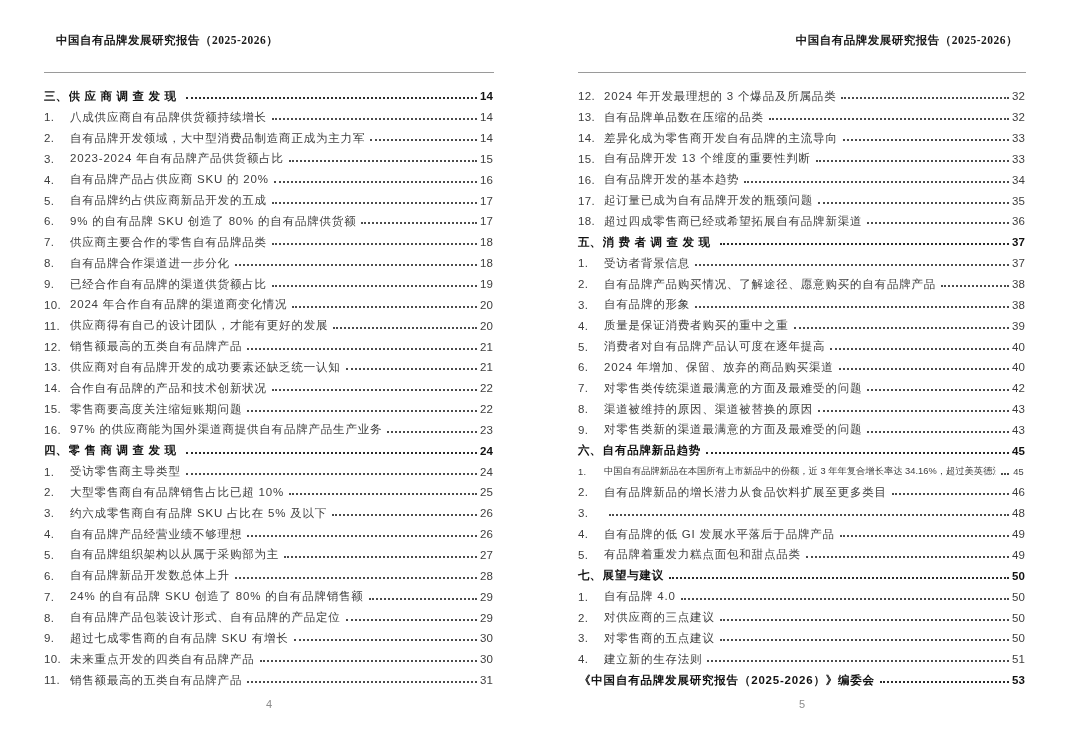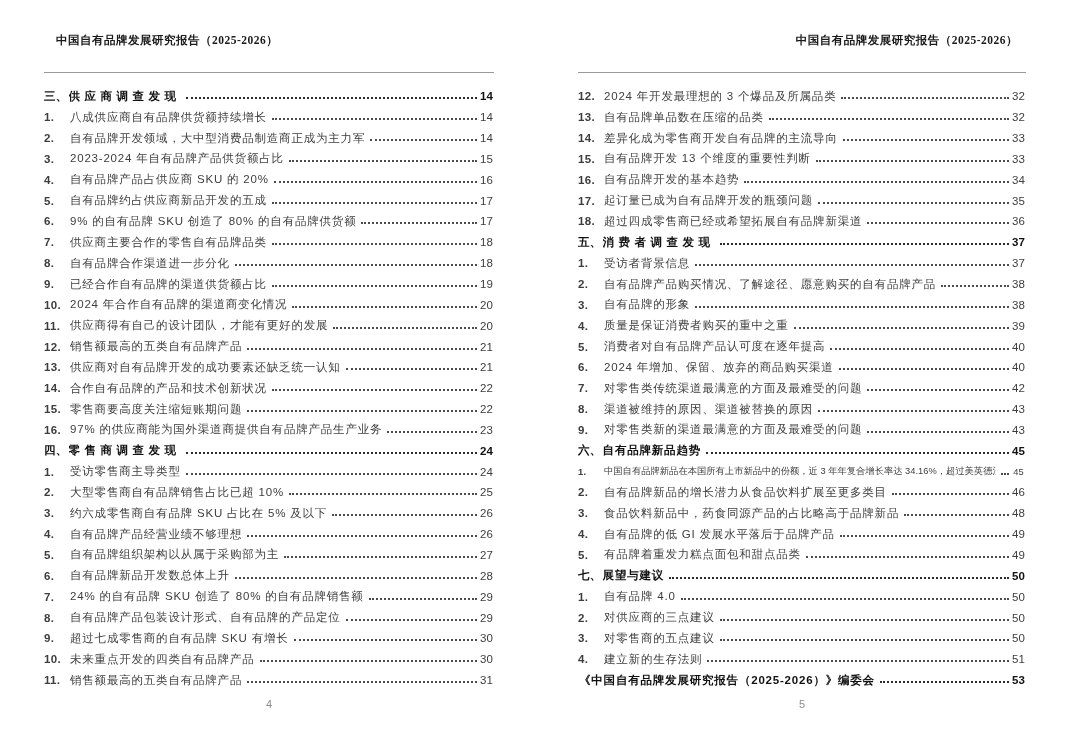--- a/index.html
+++ b/index.html
@@ -19,21 +19,21 @@
     font-weight:bold;font-size:11.5px;color:#1a1a1a;letter-spacing:0.5px;
   }
   .page-left .page-header{padding-left:12px;}
   .page-right .page-header{text-align:right;padding-right:8px;}
   .toc-list{margin-top:13px;}
   .row{
     display:flex;align-items:center;height:20.85px;
     font-size:11.5px;color:#3d3d3d;white-space:nowrap;
   }
   .row .num{flex:none;letter-spacing:0.3px;}
-  .row.item .num{width:26px;font-weight:bold;}
+  .row.item .num{width:26px;}
   .row .title{flex:0 1 auto;overflow:hidden;letter-spacing:0.8px;text-align:right;}
   .row .dots{
     flex:1 1 auto;min-width:8px;height:0;
     border-bottom:2px dotted #4c4c4c;
     margin:4px 2px 0 5px;
   }
   .row .pgnum{flex:none;min-width:15px;text-align:center;letter-spacing:0.2px;}
   .row.section{font-weight:bold;color:#111;}
   .row.section .num{width:auto;margin-right:1px;}
   .row.section.spaced .title{letter-spacing:4.5px;}
@@ -351,21 +351,20 @@
     <span class="pgnum">45</span>
   </div>
       <div class="row item">
     <span class="num">2.</span>
     <span class="title">自有品牌新品的增长潜力从食品饮料扩展至更多类目</span>
     <span class="dots"></span>
     <span class="pgnum">46</span>
   </div>
       <div class="row item">
     <span class="num">3.</span>
-    <span class="title">食品饮料新品中，药食同源产品的占比略高于品牌新品</span>
     <span class="dots"></span>
     <span class="pgnum">48</span>
   </div>
       <div class="row item">
     <span class="num">4.</span>
     <span class="title">自有品牌的低 GI 发展水平落后于品牌产品</span>
     <span class="dots"></span>
     <span class="pgnum">49</span>
   </div>
       <div class="row item">

